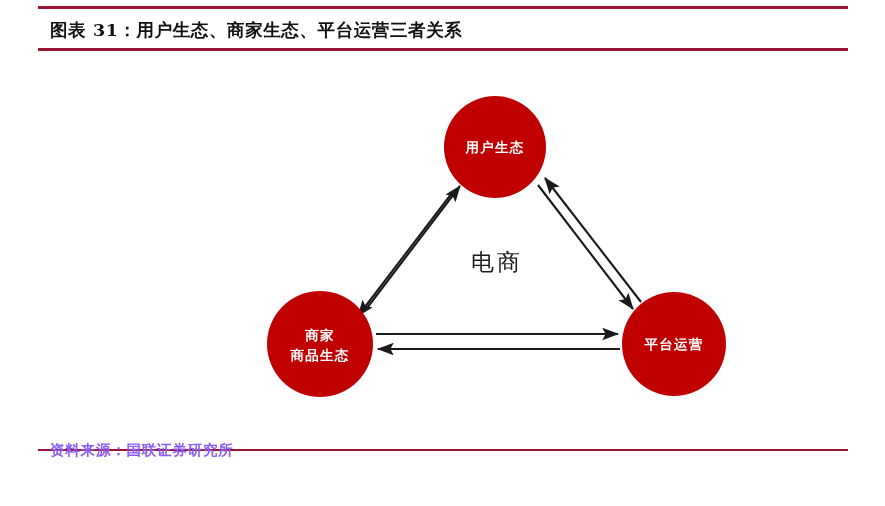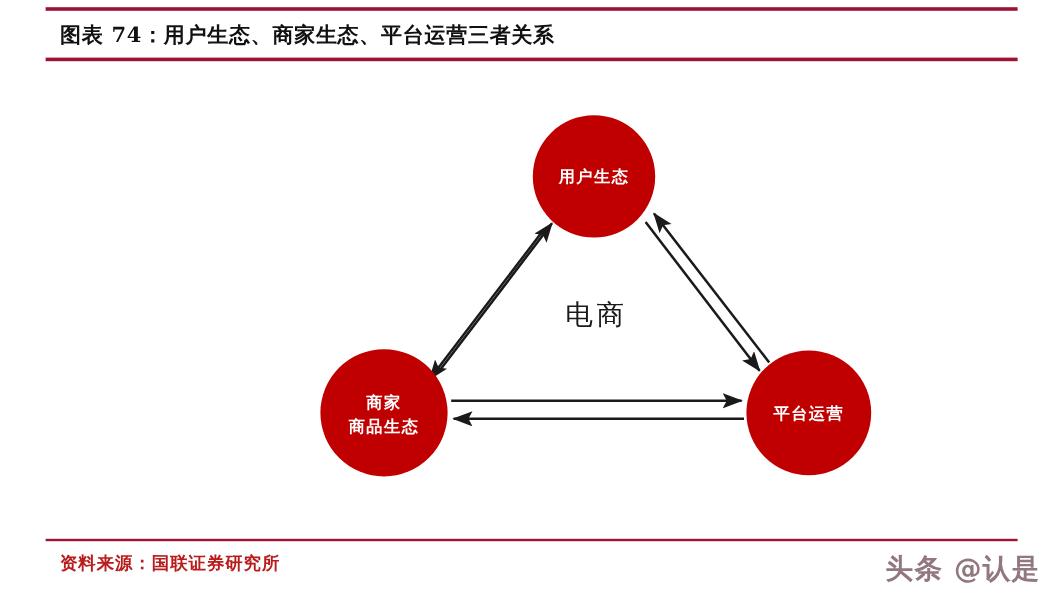--- a/index.html
+++ b/index.html
@@ -90,26 +90,26 @@
     font-weight: normal;
     fill: #1a1a1a;
     text-anchor: middle;
     letter-spacing: 3px;
   }
 
   
   #source-note {
     position: absolute;
     left: 50px;
-    top: 458px;
+    top: 438px;
     height: 24px;
     line-height: 24px;
     font-size: 14.5px;
     font-weight: bold;
-    color: #b91c1c;
+    color: #8b5cf6;
     letter-spacing: 0.8px;
     white-space: nowrap;
     font-family: "DejaVu Serif", "Liberation Serif", serif;
   }
 
   #watermark {
     position: absolute;
     right: 18px;
     top: 460px;
     height: 30px;
@@ -123,21 +123,21 @@
     font-family: "DejaVu Sans", "Liberation Sans", sans-serif;
   }
 </style>
 </head>
 <body>
 
 <div id="figure-root">
 
   <div class="rule" id="rule-top"></div>
 
-  <div id="figure-title">图表 74：用户生态、商家生态、平台运营三者关系</div>
+  <div id="figure-title">图表 31：用户生态、商家生态、平台运营三者关系</div>
 
   <div class="rule" id="rule-under-title"></div>
 
   <div id="diagram">
     <svg id="diagram-svg" width="885" height="392" viewBox="0 0 885 392" xmlns="http://www.w3.org/2000/svg">
 
       <defs>
         <marker id="arrowhead" markerWidth="9" markerHeight="9" refX="7.5" refY="3" orient="auto" markerUnits="strokeWidth">
           <path d="M0,0 L8,3 L0,6 L1.6,3 Z" fill="#1A1A1A"></path>
         </marker>
@@ -182,15 +182,14 @@
 
       <text class="center-label" x="497" y="209">电商</text>
 
     </svg>
   </div>
 
   <div class="rule" id="rule-footer"></div>
 
   <div id="source-note">资料来源：国联证券研究所</div>
 
-  <div id="watermark">头条 @认是</div>
 
 </div>
 
 </body></html>

